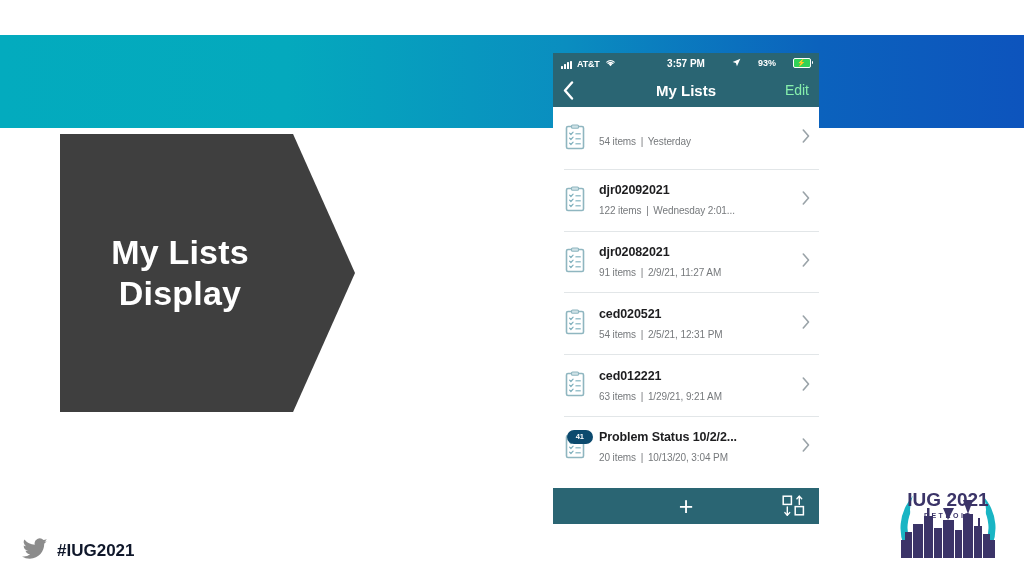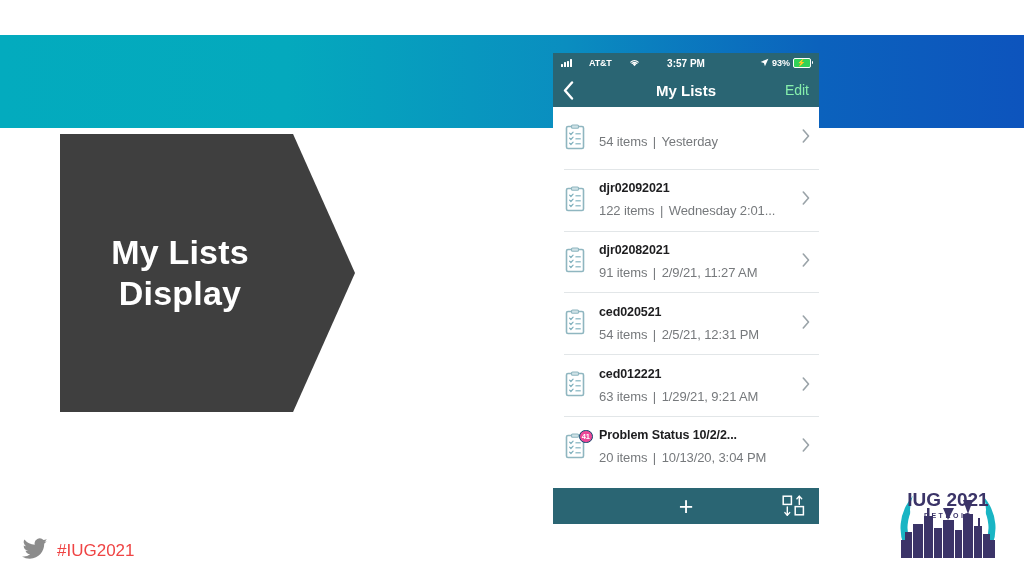--- a/index.html
+++ b/index.html
@@ -76,22 +76,22 @@
     color: #ffffff;
     display: flex;
     align-items: center;
     padding: 0 8px;
     font-size: 9.5px;
     font-weight: bold;
     position: relative;
   }
   #sb-left {
     display: flex;
-    align-items: center;
-    gap: 17px;
+    align-items: flex-end;
+    gap: 5px;
   }
   .sig-bars {
     display: inline-flex;
     align-items: flex-end;
     gap: 1px;
     height: 8px;
   }
   .sig-bars i {
     display: block;
     width: 2px;
@@ -106,21 +106,21 @@
   #sb-time {
     position: absolute;
     left: 0; right: 0;
     text-align: center;
     font-size: 10px;
   }
   #sb-right {
     margin-left: auto;
     display: flex;
     align-items: center;
-    gap: 3px;
+    gap: 17px;
   }
   #sb-batt-pct { font-size: 9px; }
   #batt-icon {
     width: 16px;
     height: 8px;
     border: 1px solid #ffffff;
     border-radius: 2px;
     background: #31d158;
     position: relative;
   }
@@ -214,21 +214,21 @@
   .row-title {
     font-size: 12.5px;
     font-weight: bold;
     color: #1d1d1f;
     white-space: nowrap;
     overflow: hidden;
     text-overflow: clip;
     letter-spacing: -0.1px;
   }
   .row-sub {
-    font-size: 13px;
+    font-size: 10px;
     color: #76797c;
     margin-top: 8px;
     white-space: nowrap;
     letter-spacing: -0.1px;
   }
   .row-sub .sep { padding: 0 2px; }
   .row-chevron {
     flex: 0 0 auto;
     color: #9aa3a8;
     font-size: 15px;
@@ -244,21 +244,21 @@
     border-radius: 7px;
     background: #ec4899;
     color: #ffffff;
     font-size: 7.5px;
     font-weight: bold;
     display: flex;
     align-items: center;
     justify-content: center;
     padding: 0 2px;
     box-sizing: border-box;
-    border: 1px solid #0c4a6e;
+    border: 7px solid #0c4a6e;
   }
 
   
   #toolbar {
     position: absolute;
     left: 0;
     bottom: 0;
     width: 266px;
     height: 36px;
     background: #2a6573;
@@ -286,22 +286,22 @@
   #twitter {
     position: absolute;
     left: 22px;
     top: 538px;
     display: flex;
     align-items: center;
     gap: 9px;
   }
   #tw-label {
     font-size: 17px;
-    color: #ef4444;
-    font-weight: normal;
+    color: #0f172a;
+    font-weight: bold;
   }
 
   
   #iug-logo {
     position: absolute;
     left: 893px;
     top: 458px;
     width: 110px;
     height: 110px;
   }

